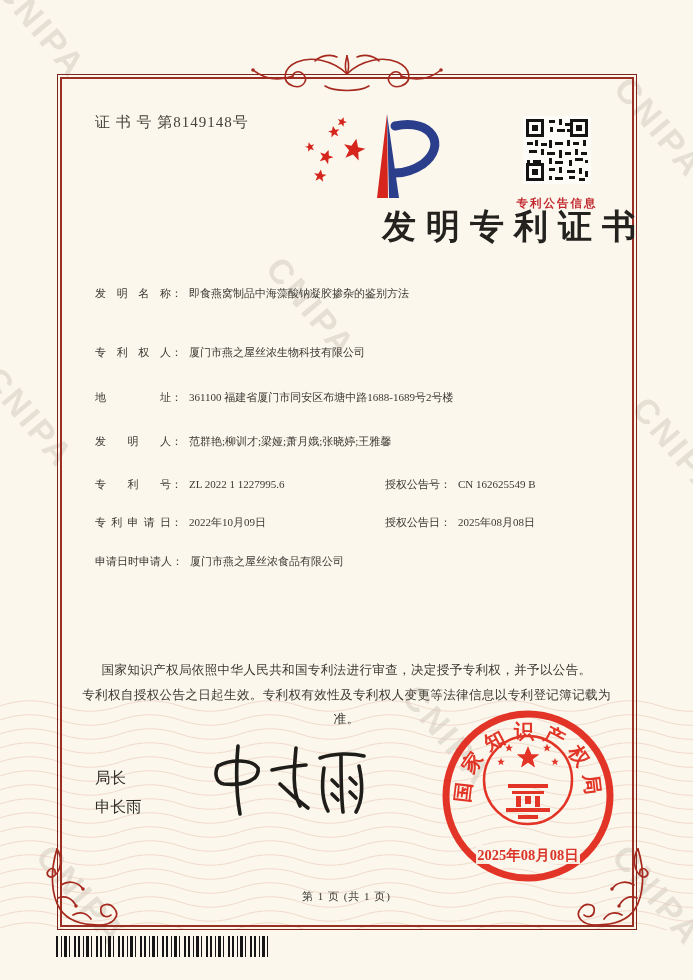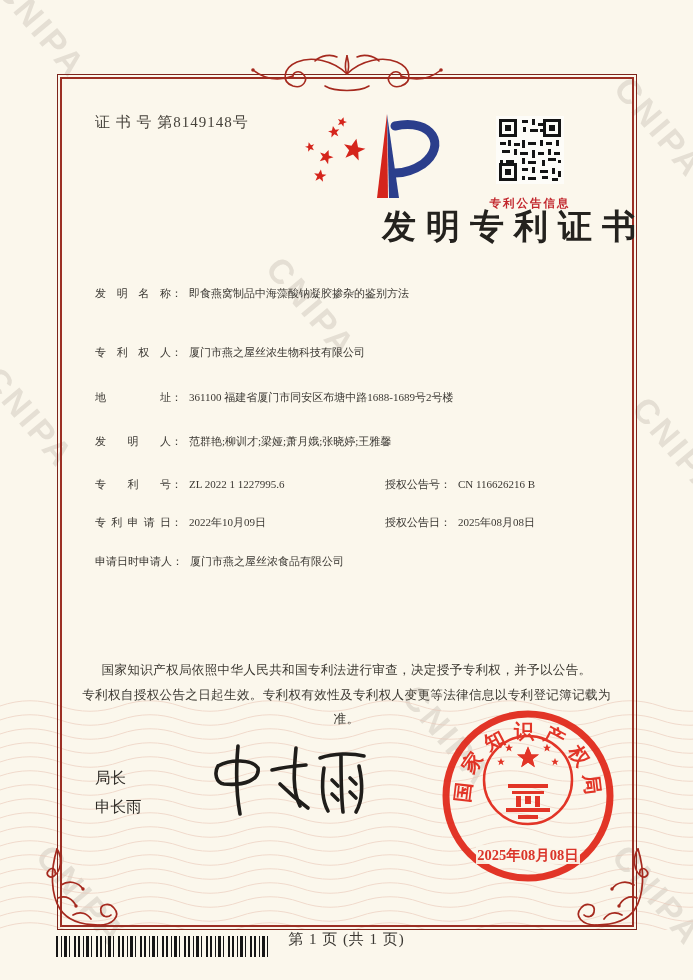--- a/index.html
+++ b/index.html
@@ -20,42 +20,42 @@
   
   .frame{position:absolute;left:57px;top:74px;width:578px;height:854px;border:1px solid #7e241b;}
   .frame::before{content:"";position:absolute;inset:2px;border:2px solid #9c2f24;}
   
   .guilloche{position:absolute;left:0;top:698px;opacity:.6;}
   
   .cert-no{left:95px;top:113px;font-size:15px;letter-spacing:1px;color:#45413a;}
   
   .logo{left:287px;top:110px;}
   
-  .qr-wrap{left:470px;top:116px;width:120px;text-align:center;}
+  .qr-wrap{left:497px;top:116px;width:120px;text-align:center;}
   .qr{display:block;margin:0 auto;background:#fdfcf8;}
   .qr-caption{margin-top:12px;font-size:11.5px;color:#c2272d;letter-spacing:2px;font-weight:bold;}
   
   .title{left:57px;top:204px;width:579px;text-align:right;font-size:34px;font-weight:bold;
          letter-spacing:10px;padding-left:10px;color:#24221e;}
   
   .row{position:absolute;left:95px;width:525px;font-size:11px;color:#3b3833;white-space:nowrap;}
   .lbl{display:inline-block;width:76px;text-align:justify;text-align-last:justify;vertical-align:bottom;}
   .lbl-wide{display:inline-block;vertical-align:bottom;}
   .val{margin-left:7px;}
   .col2{position:absolute;left:290px;top:0;}
   
   .statement{left:78px;top:658px;width:537px;text-align:center;font-size:12.6px;
              line-height:1.95;color:#3d3a33;letter-spacing:.3px;}
   
   .signer{left:95px;top:764px;font-size:15.5px;line-height:1.85;color:#2e2b26;}
   .signature{left:200px;top:740px;}
   
   .seal{left:438px;top:706px;}
   
-  .footer{left:57px;top:930px;width:579px;text-align:center;font-size:15px;color:#3b3833;letter-spacing:1px;}
+  .footer{left:57px;top:889px;width:579px;text-align:center;font-size:11px;color:#3b3833;letter-spacing:1px;}
   
   .barcode{
     left:56px;top:936px;width:212px;height:21px;
     background:repeating-linear-gradient(90deg,
       #161616 0 2px,transparent 2px 5px,
       #161616 5px 6px,transparent 6px 8px,
       #161616 8px 11px,transparent 11px 13px,
       #161616 13px 14px,transparent 14px 18px,
       #161616 18px 20px,transparent 20px 22px);
   }
@@ -192,21 +192,21 @@
   </div>
   <div class="row" style="top:390px">
     <span class="lbl">地址</span><span>：</span><span class="val">361100 福建省厦门市同安区布塘中路1688-1689号2号楼</span>
   </div>
   <div class="row" style="top:434px">
     <span class="lbl">发明人</span><span>：</span><span class="val">范群艳;柳训才;梁娅;萧月娥;张晓婷;王雅馨</span>
   </div>
   <div class="row" style="top:477px">
     <span class="lbl">专利号</span><span>：</span><span class="val">ZL 2022 1 1227995.6</span>
     <span class="col2">
-      <span class="lbl-wide">授权公告号</span><span>：</span><span class="val">CN 116626216 B</span>
+      <span class="lbl-wide">授权公告号</span><span>：</span><span class="val">CN 162625549 B</span>
     </span>
   </div>
   <div class="row" style="top:515px">
     <span class="lbl">专利申请日</span><span>：</span><span class="val">2022年10月09日</span>
     <span class="col2">
       <span class="lbl-wide">授权公告日</span><span>：</span><span class="val">2025年08月08日</span>
     </span>
   </div>
   <div class="row" style="top:554px">
     <span class="lbl-wide">申请日时申请人</span><span>：</span><span class="val">厦门市燕之屋丝浓食品有限公司</span>

